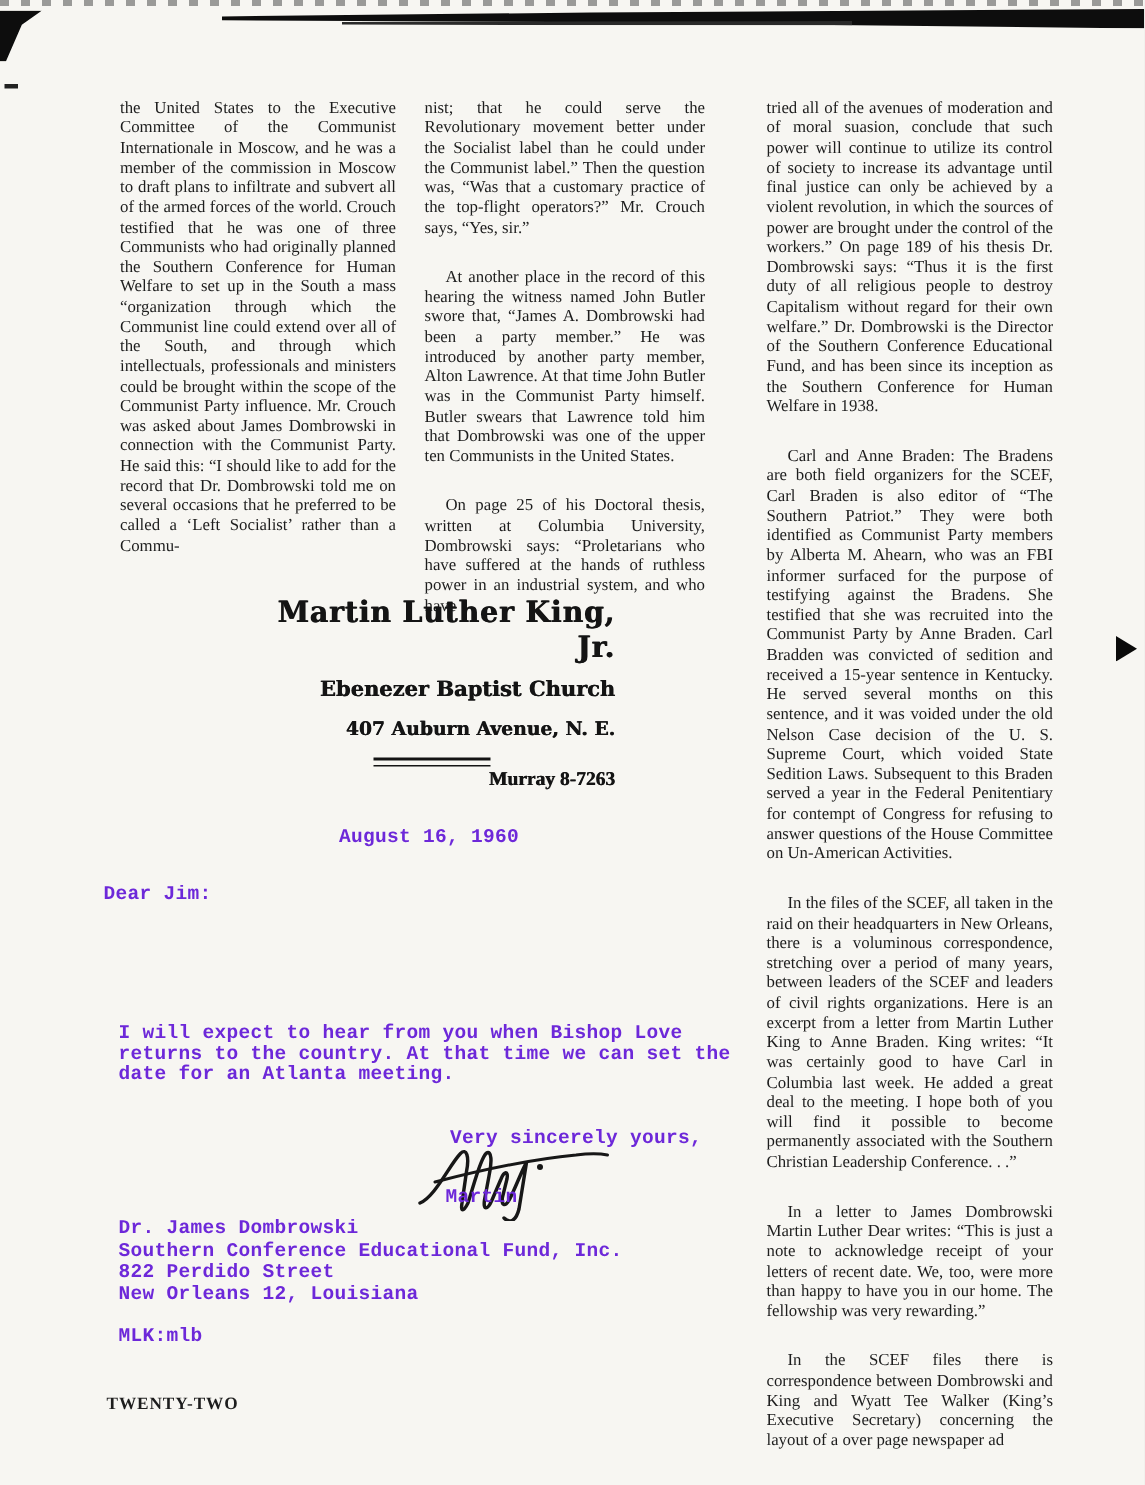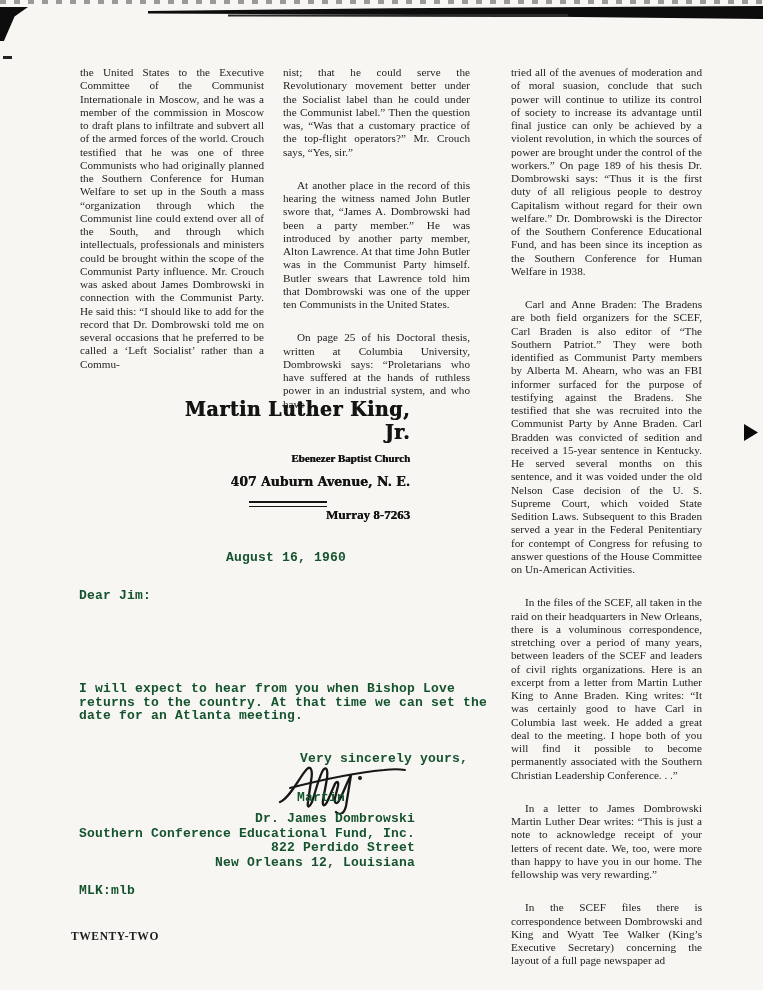--- a/index.html
+++ b/index.html
@@ -51,41 +51,41 @@
   #col2{left:283px;width:187px;}
   #col3{left:511px;width:191px;}
   
   .letterhead{
     position:absolute;left:165px;top:398px;width:245px;
     text-align:right;
     font-family:"DejaVu Serif", serif;
     font-weight:bold;color:#141414;
   }
   .lh-name{font-size:19px;letter-spacing:.5px;text-shadow:.5px 0 0 #141414;transform:scaleY(1.04);}
-  .lh-church{font-size:11px;margin-top:10px;text-shadow:.4px 0 0 #141414;font-family:Liberation Serif, serif;}
+  .lh-church{font-size:14px;margin-top:10px;text-shadow:.4px 0 0 #141414;}
   .lh-addr{font-size:12.5px;margin-top:10px;text-shadow:.4px 0 0 #141414;}
   .lh-city{font-size:12.5px;margin-top:10px;text-shadow:.4px 0 0 #141414;}
   .lh-rule{width:78px;height:3px;border-top:2px solid #141414;border-bottom:1px solid #141414;margin:12px auto 0 auto;}
   .lh-phone{font-size:13px;margin-top:0;text-shadow:.4px 0 0 #141414;font-family:Liberation Serif, serif;}
   
   .tw{
     position:absolute;
     font-family:"Liberation Mono", monospace;
-    font-weight:bold;color:#14532d;
+    font-weight:bold;color:#6d28d9;
     font-size:13px;line-height:13.6px;
     letter-spacing:.2px;
     white-space:pre-line;
   }
   #date{left:226px;top:551px;}
-  #salutation{left:79px;top:589px;}
+  #salutation{left:69px;top:589px;}
   #body1{left:79px;top:612px;width:420px;}
   #body2{left:79px;top:682px;width:430px;}
   #closing{left:300px;top:752px;}
   #sig-typed{left:297px;top:791px;}
-  #recipient{left:79px;top:812px;line-height:14.6px;text-align:right;}
+  #recipient{left:79px;top:812px;line-height:14.6px;}
   #reference{left:79px;top:884px;}
   .signature{position:absolute;left:272px;top:762px;width:140px;height:52px;}
   
   .footer{
     position:absolute;left:71px;top:930px;
     font-family:"Liberation Serif", serif;
     font-size:11.5px;letter-spacing:.6px;color:#1d1d1d;font-weight:bold;
   }
 </style>
 </head>
@@ -108,21 +108,21 @@
     <p>nist; that he could serve the Revolutionary movement better under the Socialist label than he could under the Communist label.” Then the question was, “Was that a customary practice of the top-flight operators?” Mr. Crouch says, “Yes, sir.”</p>
     <p class="indent">At another place in the record of this hearing the witness named John Butler swore that, “James A. Dombrowski had been a party member.” He was introduced by another party member, Alton Lawrence. At that time John Butler was in the Communist Party himself. Butler swears that Lawrence told him that Dombrowski was one of the upper ten Communists in the United States.</p>
     <p class="indent">On page 25 of his Doctoral thesis, written at Columbia University, Dombrowski says: “Proletarians who have suffered at the hands of ruthless power in an industrial system, and who have</p>
   </div>
 
   <div class="col" id="col3">
     <p>tried all of the avenues of moderation and of moral suasion, conclude that such power will continue to utilize its control of society to increase its advantage until final justice can only be achieved by a violent revolution, in which the sources of power are brought under the control of the workers.” On page 189 of his thesis Dr. Dombrowski says: “Thus it is the first duty of all religious people to destroy Capitalism without regard for their own welfare.” Dr. Dombrowski is the Director of the Southern Conference Educational Fund, and has been since its inception as the Southern Conference for Human Welfare in 1938.</p>
     <p class="indent">Carl and Anne Braden: The Bradens are both field organizers for the SCEF, Carl Braden is also editor of “The Southern Patriot.” They were both identified as Communist Party members by Alberta M. Ahearn, who was an FBI informer surfaced for the purpose of testifying against the Bradens. She testified that she was recruited into the Communist Party by Anne Braden. Carl Bradden was convicted of sedition and received a 15-year sentence in Kentucky. He served several months on this sentence, and it was voided under the old Nelson Case decision of the U. S. Supreme Court, which voided State Sedition Laws. Subsequent to this Braden served a year in the Federal Penitentiary for contempt of Congress for refusing to answer questions of the House Committee on Un-American Activities.</p>
     <p class="indent">In the files of the SCEF, all taken in the raid on their headquarters in New Orleans, there is a voluminous correspondence, stretching over a period of many years, between leaders of the SCEF and leaders of civil rights organizations. Here is an excerpt from a letter from Martin Luther King to Anne Braden. King writes: “It was certainly good to have Carl in Columbia last week. He added a great deal to the meeting. I hope both of you will find it possible to become permanently associated with the Southern Christian Leadership Conference. . .”</p>
     <p class="indent">In a letter to James Dombrowski Martin Luther Dear writes: “This is just a note to acknowledge receipt of your letters of recent date. We, too, were more than happy to have you in our home. The fellowship was very rewarding.”</p>
-    <p class="indent">In the SCEF files there is correspondence between Dombrowski and King and Wyatt Tee Walker (King’s Executive Secretary) concerning the layout of a full page newspaper ad</p>
+    <p class="indent">In the SCEF files there is correspondence between Dombrowski and King and Wyatt Tee Walker (King’s Executive Secretary) concerning the layout of a over page newspaper ad</p>
   </div>
 
   <div class="letterhead">
     <div class="lh-name">Martin Luther King, Jr.</div>
     <div class="lh-church">Ebenezer Baptist Church</div>
     <div class="lh-addr">407 Auburn Avenue, N. E.</div>
     <div class="lh-rule"></div>
     <div class="lh-phone">Murray 8-7263</div>
   </div>
 

